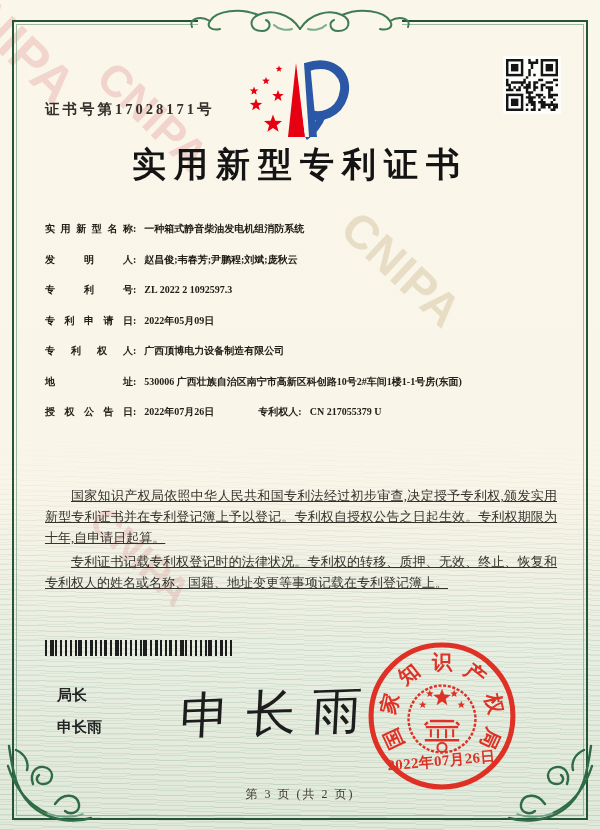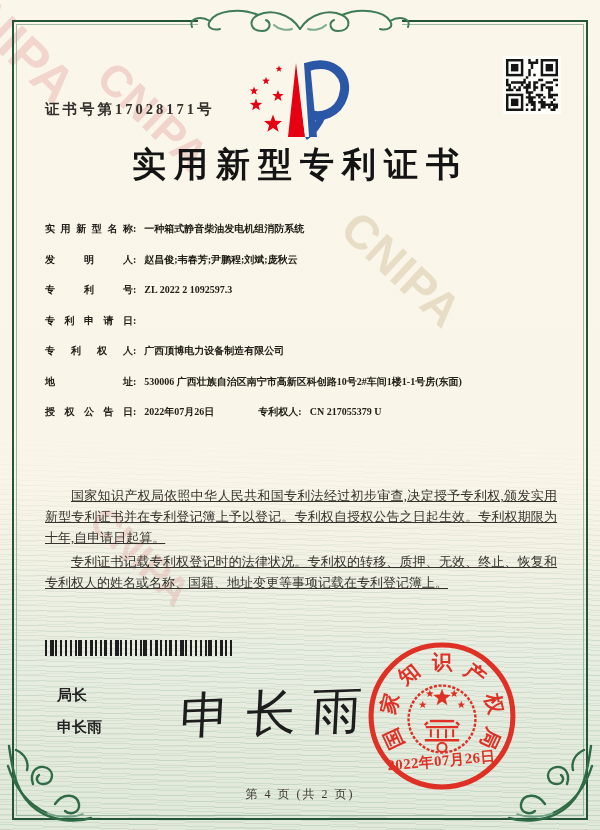--- a/index.html
+++ b/index.html
@@ -155,20 +155,21 @@
         <span class="fval">赵昌俊;韦春芳;尹鹏程;刘斌;庞秋云</span>
     </div>
     <div class="frow">
       <span class="flabel">专利号</span>
         <span class="fcolon">:</span>
         <span class="fval">ZL 2022 2 1092597.3</span>
     </div>
     <div class="frow">
       <span class="flabel">专利申请日</span>
         <span class="fcolon">:</span>
+        <span class="fval">2022年05月09日</span>
     </div>
     <div class="frow">
       <span class="flabel">专利权人</span>
         <span class="fcolon">:</span>
         <span class="fval">广西顶博电力设备制造有限公司</span>
     </div>
     <div class="frow">
       <span class="flabel">地址</span>
         <span class="fcolon">:</span>
         <span class="fval">530006 广西壮族自治区南宁市高新区科创路10号2#车间1楼1-1号房(东面)</span>
@@ -217,15 +218,15 @@
       <path d="M58,84 L61,81 M92,84 L89,81"></path>
       <path d="M59,86 h32"></path>
       <path d="M63,80 h24"></path>
       <path d="M64,88 v8 M71,88 v9 M79,88 v9 M86,88 v8" stroke-width="2"></path>
       <path d="M58,99 h34"></path>
       <circle cx="75" cy="106" r="4.5" stroke-width="2"></circle>
     </g>
     <text x="75" y="124" transform="rotate(-5 75 124)" text-anchor="middle" font-size="14.5" font-weight="700" fill="#df2318" letter-spacing="0.5">2022年07月26日</text>
   </svg>
 
-  <div class="footer">第 4 页 (共 2 页)</div>
+  <div class="footer">第 3 页 (共 2 页)</div>
 
 </div>
 
 </body></html>

